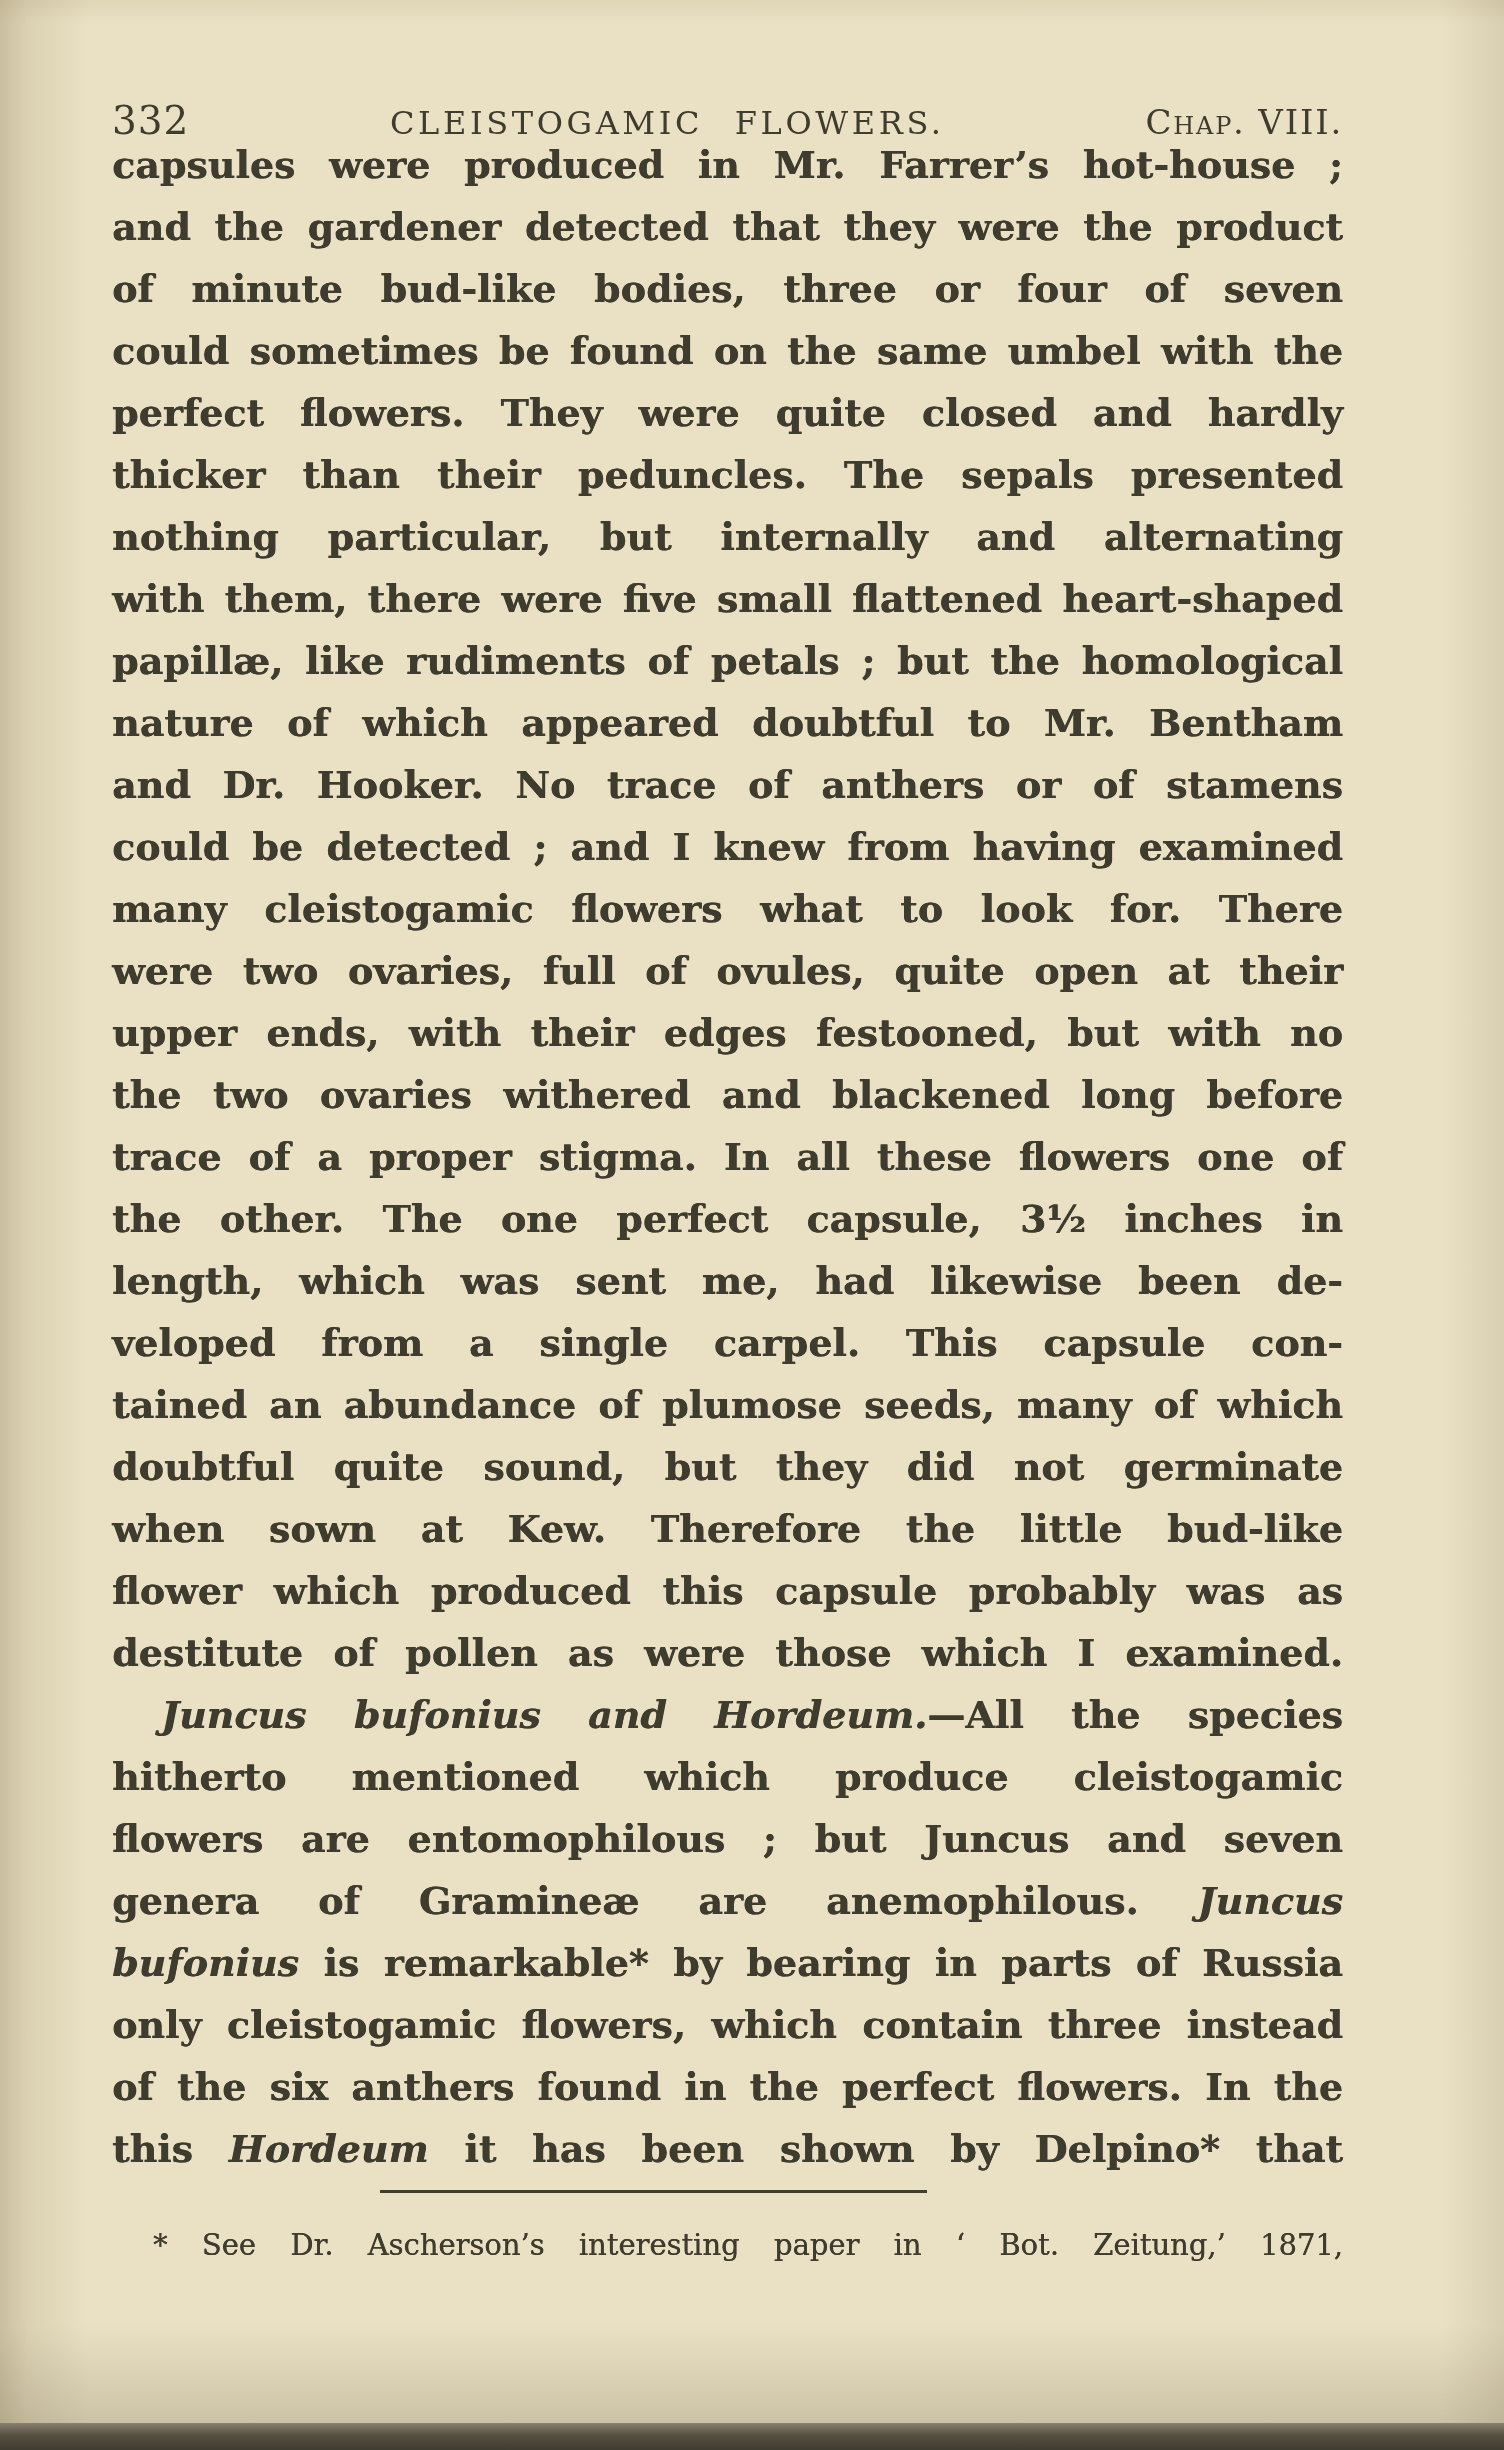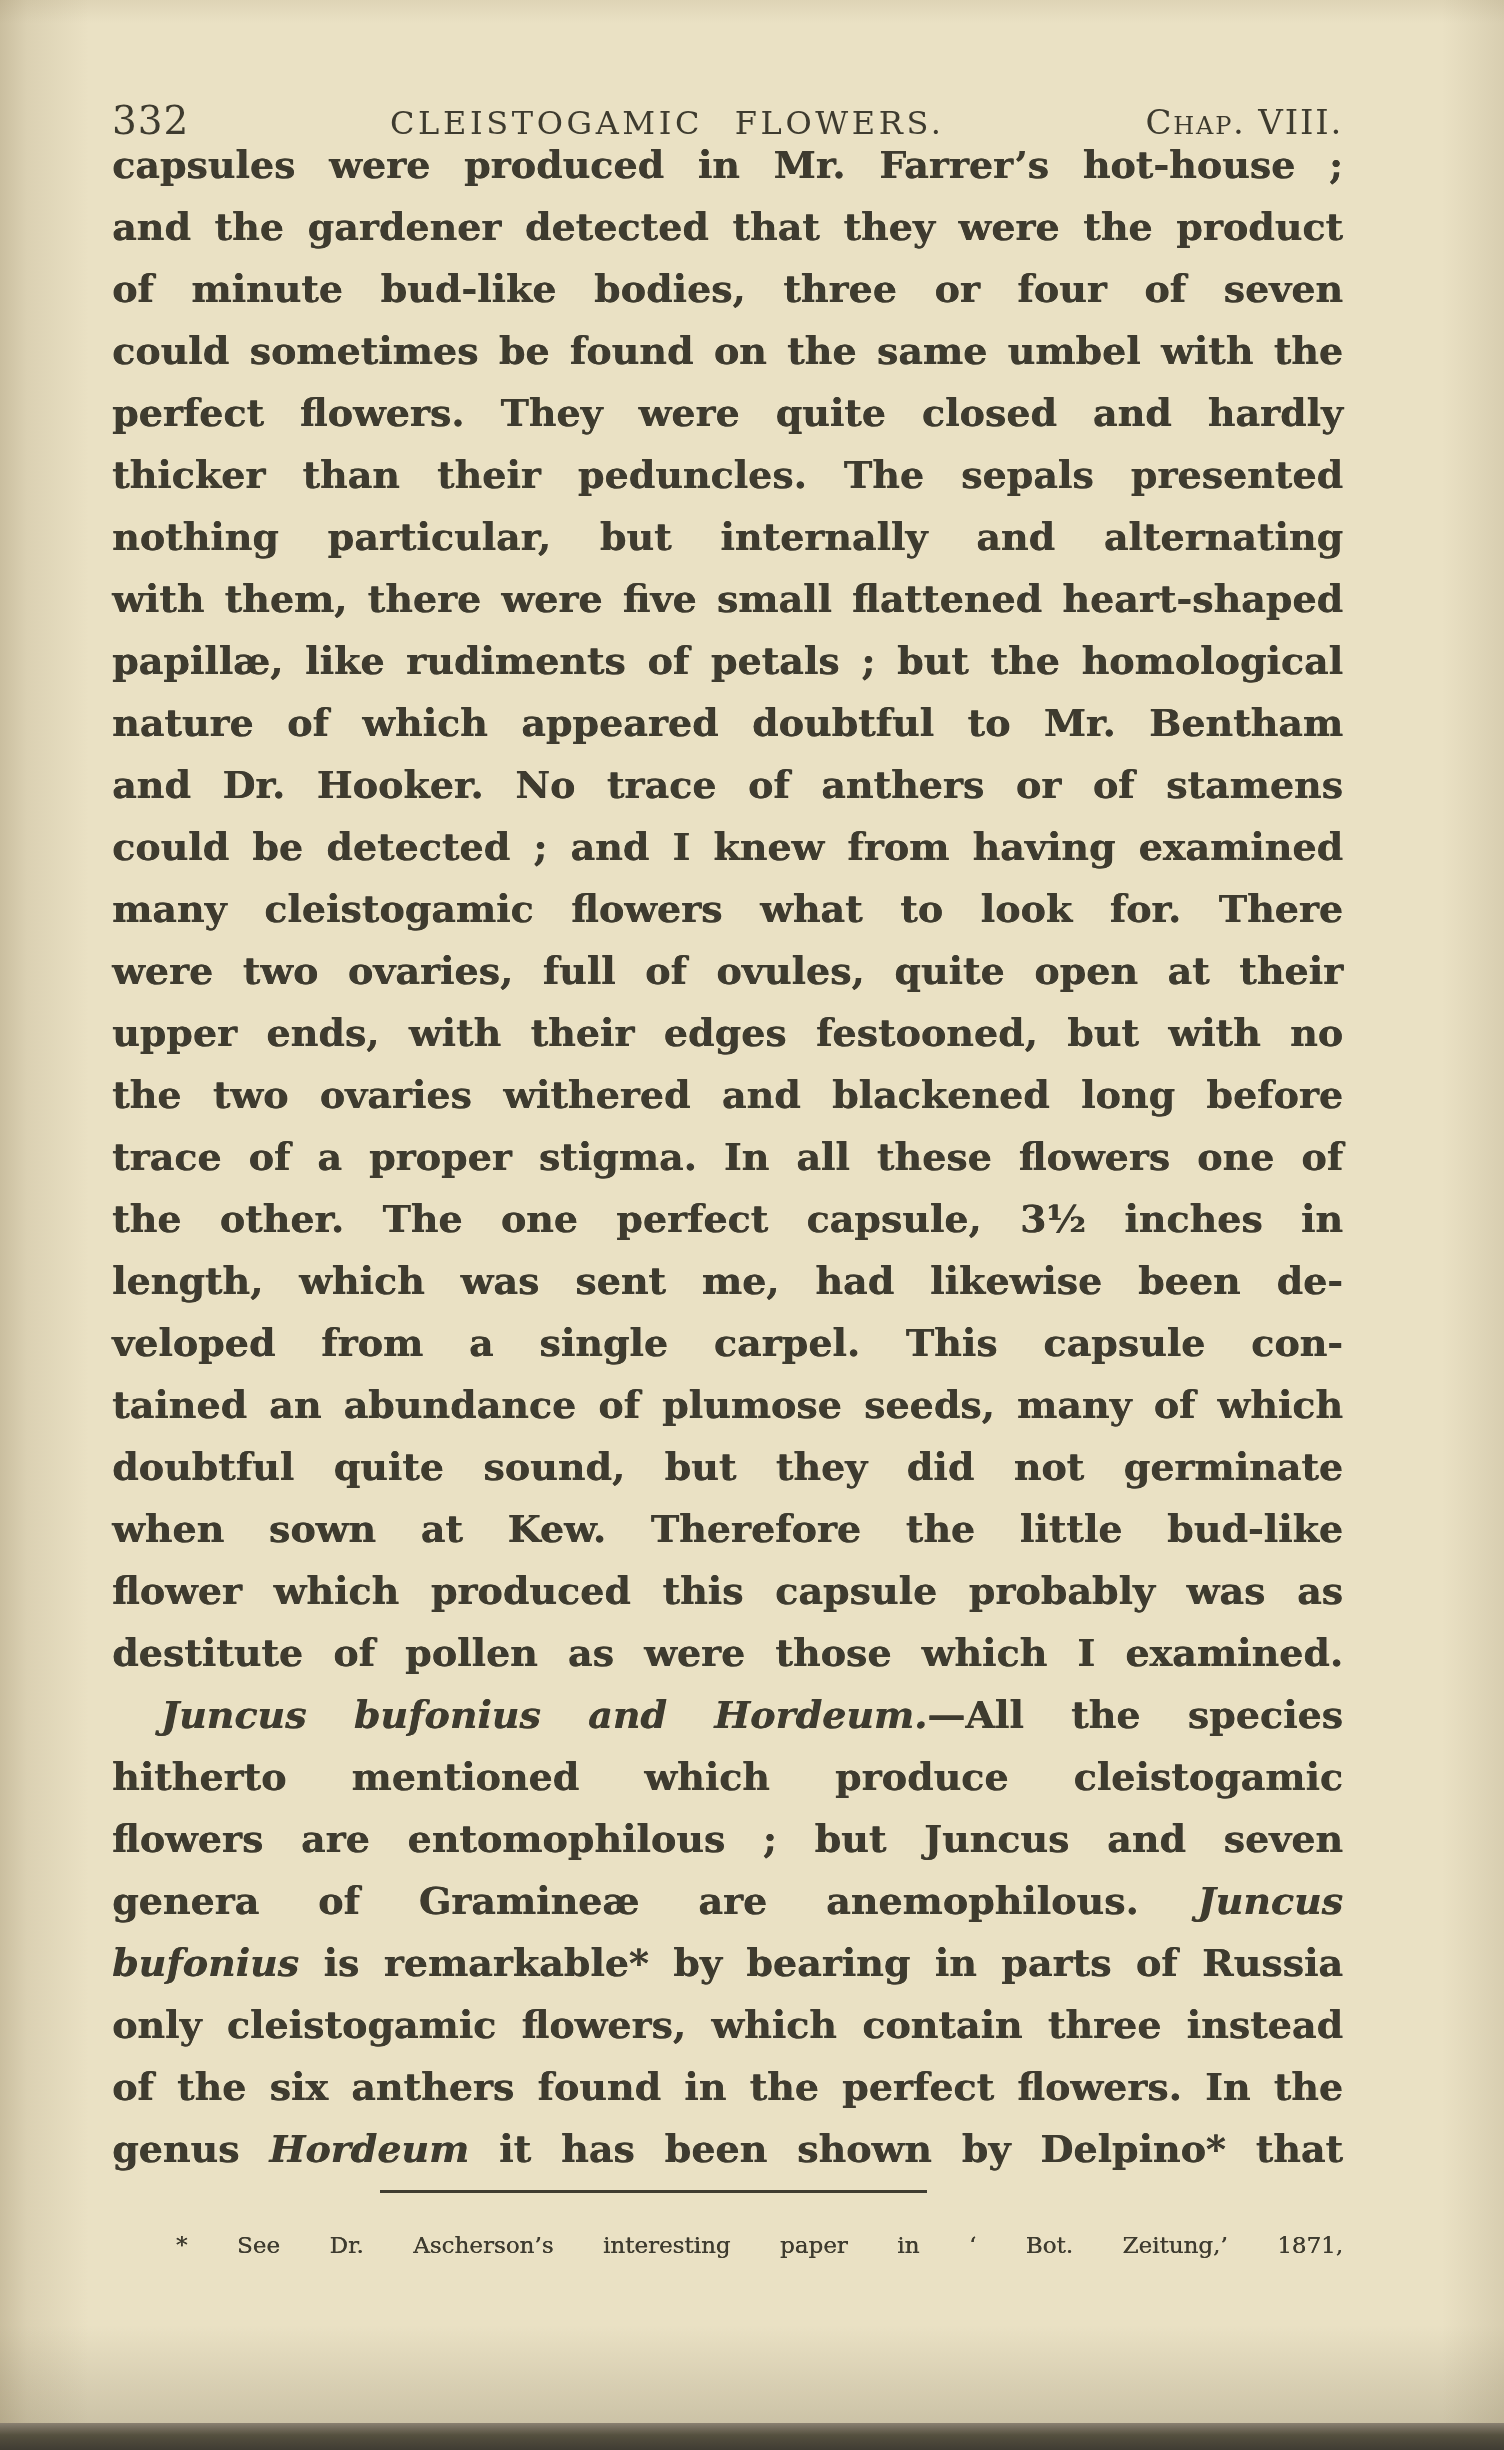--- a/index.html
+++ b/index.html
@@ -60,22 +60,22 @@
   .footnote{
     position:absolute;left:112px;top:2190px;width:1231px;
     text-shadow:0.3px 0 0 currentColor;
   }
   .fn-rule{
     width:547px;margin-left:268px;height:0;
     border-top:3.6px solid #3f3c30;
     margin-bottom:27px;
   }
   .fn-line{
-    font-size:23px;line-height:51px;
-    text-align:justify;text-align-last:justify;margin-left:23px;
+    font-size:29px;line-height:51px;
+    text-align:justify;text-align-last:justify;
   }
   .fn-line.indent{text-indent:41px;}
   .fn-line.no-just{text-align-last:left;}
 </style>
 </head>
 <body>
 
 <div class="page">
 
   <div class="header">
@@ -110,21 +110,21 @@
       <div class="line"><span>when sown at Kew.  Therefore the little bud-like</span></div>
       <div class="line"><span>flower which produced this capsule probably was as</span></div>
       <div class="line"><span>destitute of pollen as were those which I examined.</span></div>
       <div class="line indent"><span class="it">Juncus bufonius and Hordeum.</span><span>—All the species</span></div>
       <div class="line"><span>hitherto mentioned which produce cleistogamic</span></div>
       <div class="line"><span>flowers are entomophilous ; but Juncus and seven</span></div>
       <div class="line"><span>genera of Gramineæ are anemophilous. </span><span class="it">Juncus</span></div>
       <div class="line"><span class="it">bufonius</span><span> is remarkable* by bearing in parts of Russia</span></div>
       <div class="line"><span>only cleistogamic flowers, which contain three instead</span></div>
       <div class="line"><span>of the six anthers found in the perfect flowers.  In the</span></div>
-      <div class="line"><span>genus </span><span class="it">Hordeum</span><span> it has been shown by Delpino* that</span></div>
+      <div class="line"><span>this </span><span class="it">Hordeum</span><span> it has been shown by Delpino* that</span></div>
     </div>
 
   <div class="footnote">
     <div class="fn-rule"></div>
     <div>
         <div class="fn-line indent">* See Dr. Ascherson’s interesting paper in ‘ Bot. Zeitung,’ 1871,</div>
       </div>
   </div>
 
   <div class="bottom-edge"></div>

